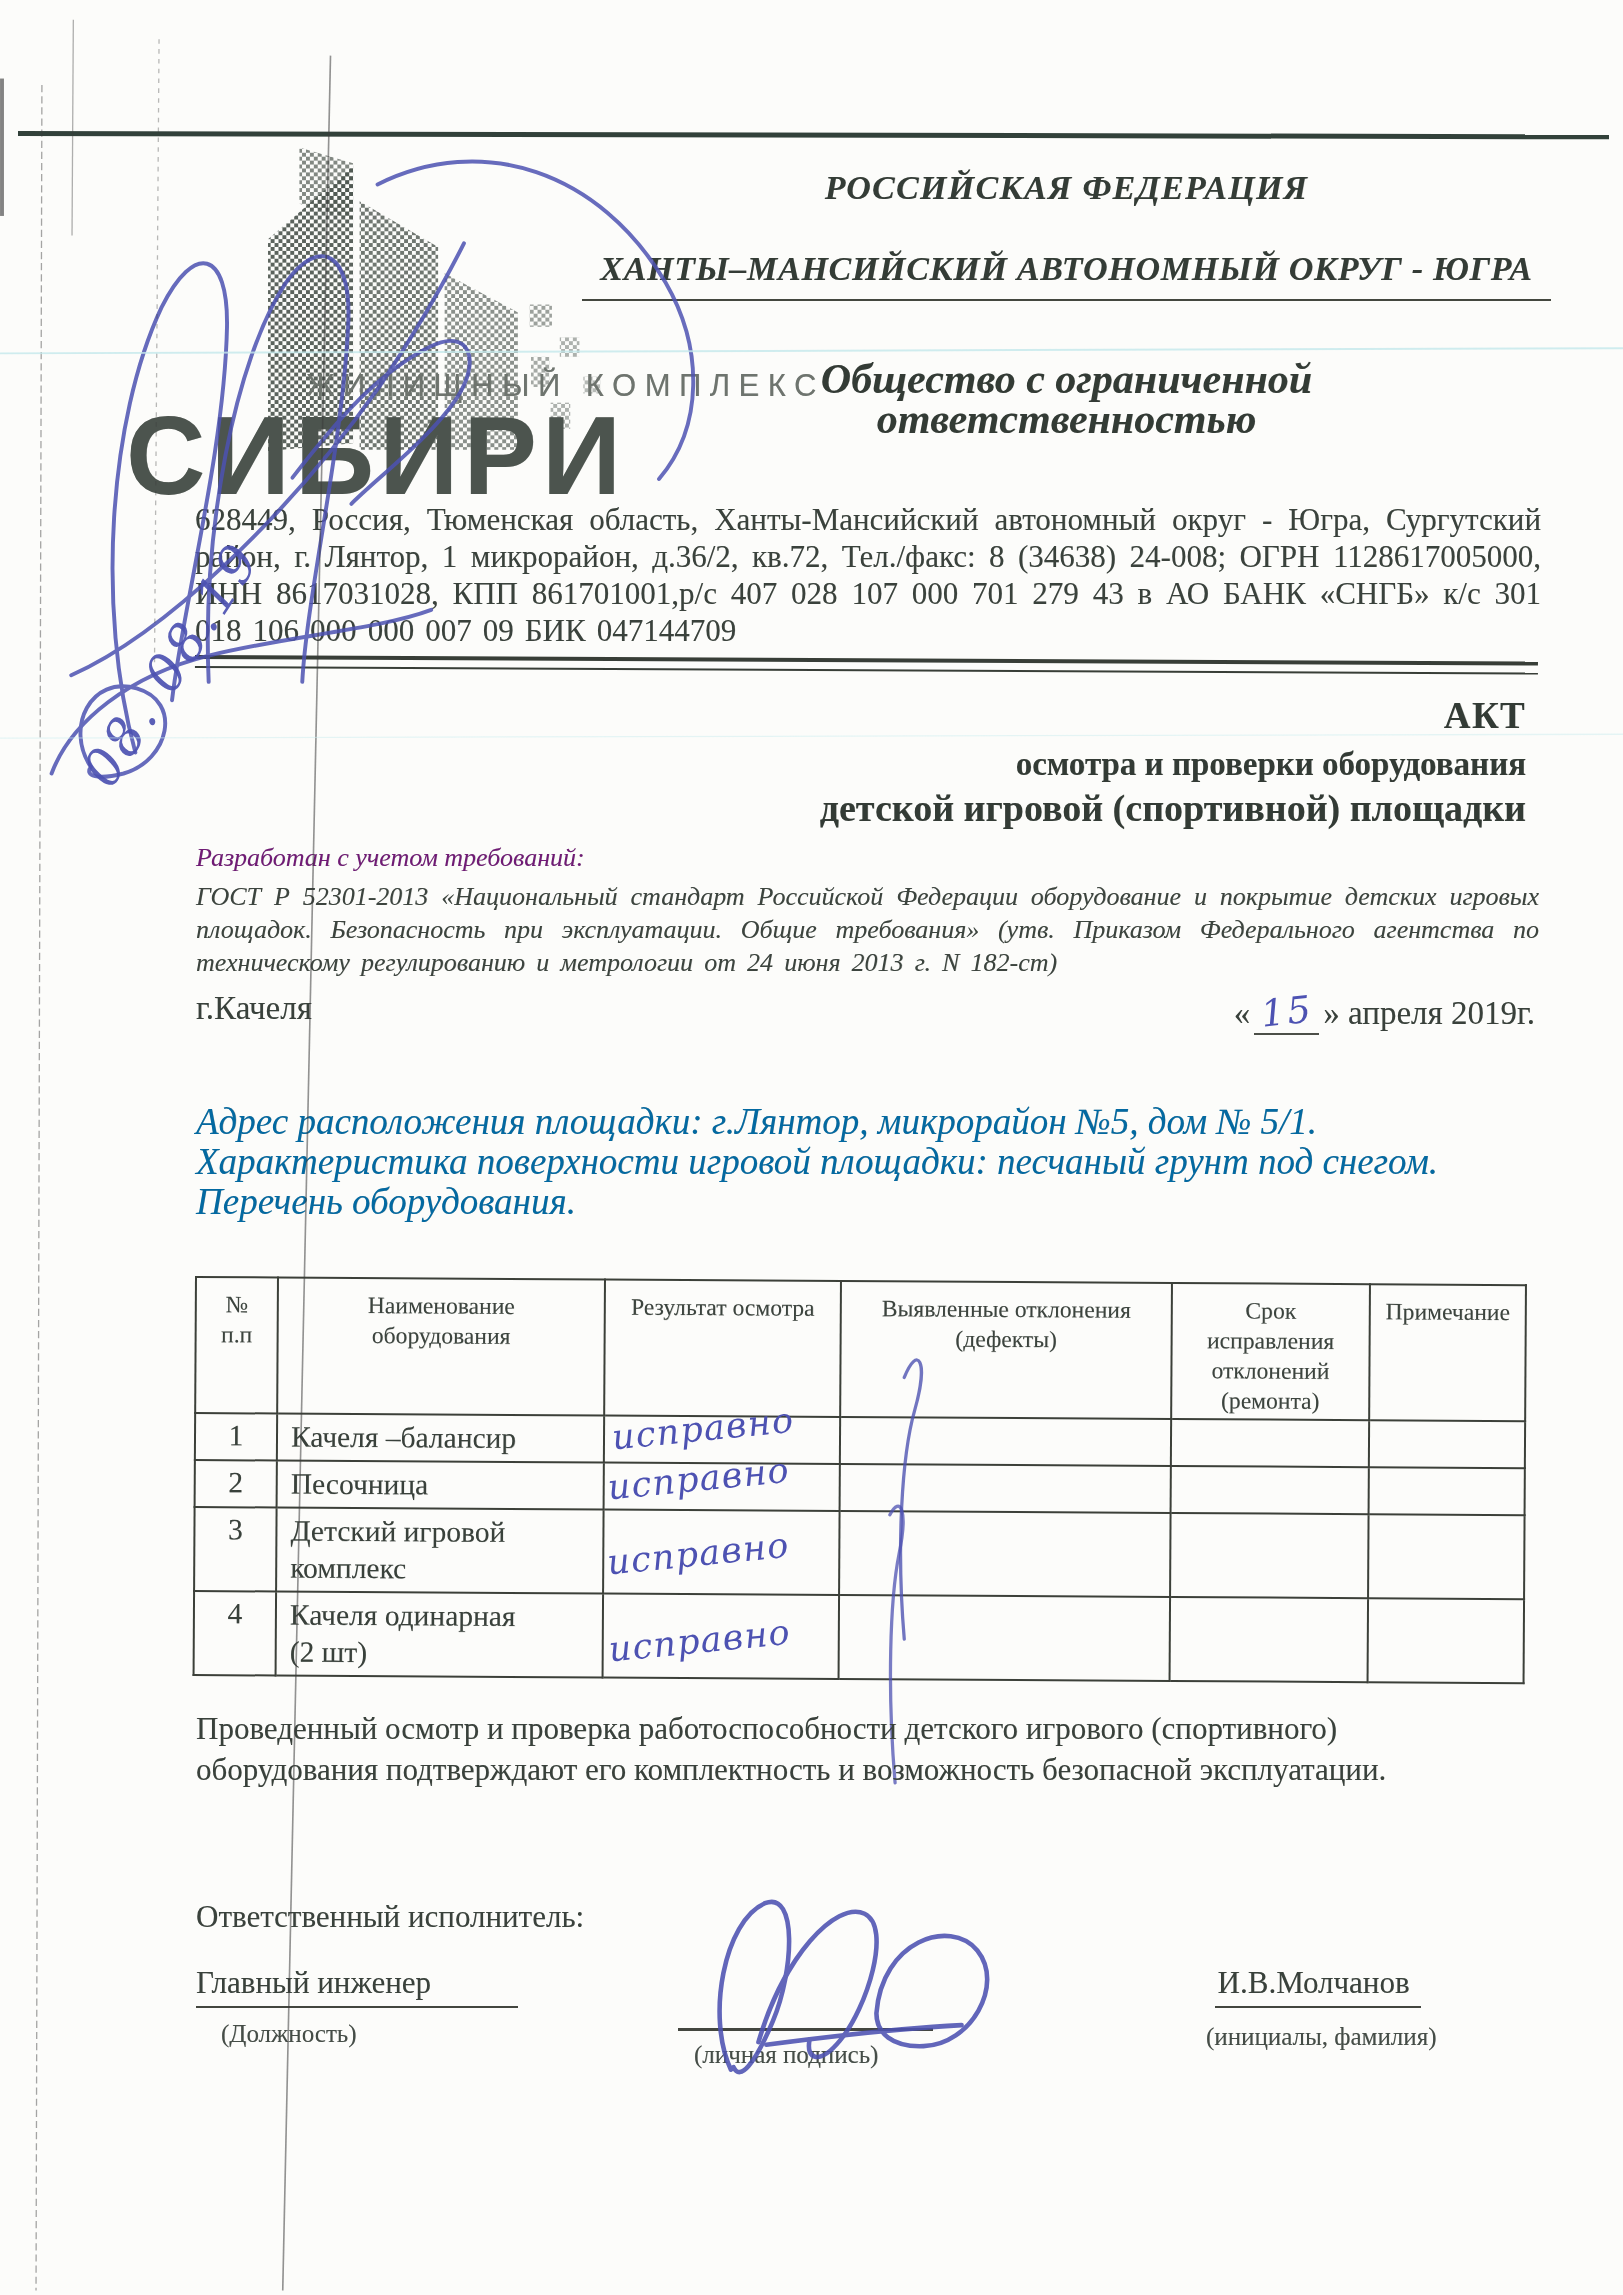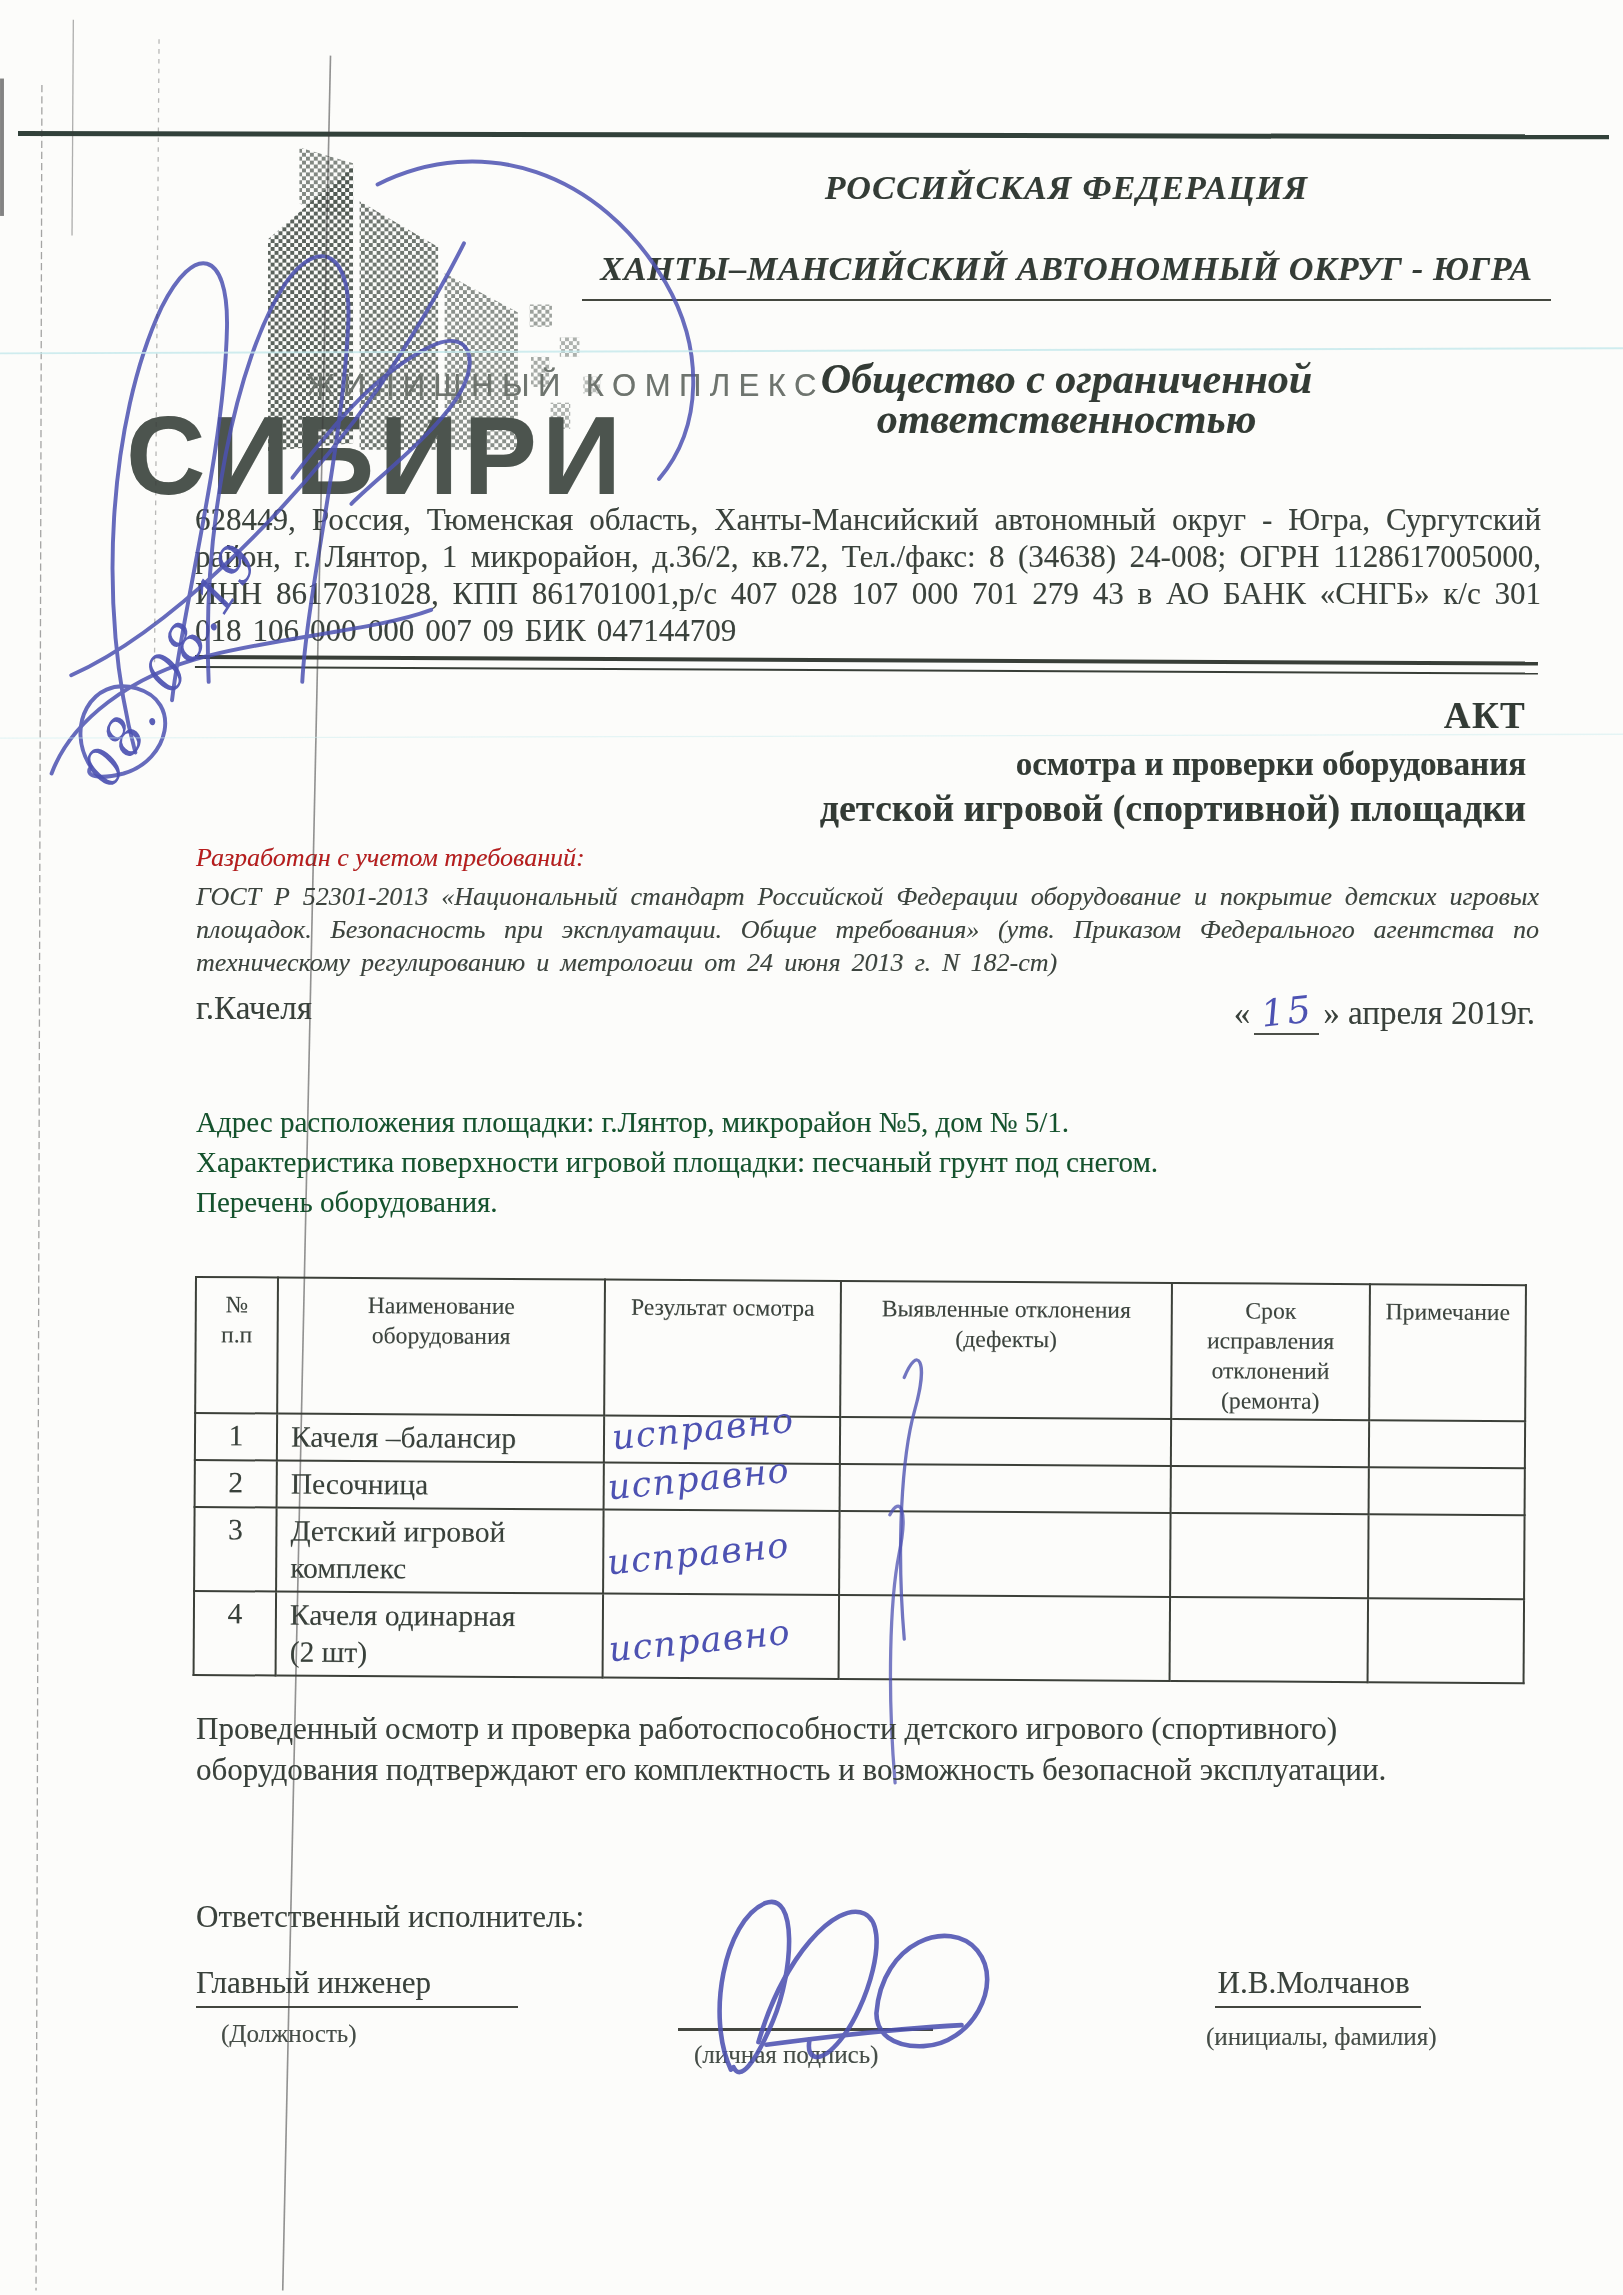--- a/index.html
+++ b/index.html
@@ -26,31 +26,31 @@
 
   .company-address{left:195px;top:501px;width:1346px;font-size:31px;line-height:37px;text-align:justify;word-spacing:3.3px;color:#3a423c;}
 
   .double-rule{left:195px;top:655px;width:1343px;height:6.5px;border-top:4.6px solid #383e37;border-bottom:2.6px solid #383e37;transform:rotate(0.28deg);transform-origin:left top;}
 
   .title-block{left:196px;top:694px;width:1330px;text-align:right;font-weight:bold;color:#333b35;}
   .title-l1{font-size:37px;letter-spacing:1.3px;}
   .title-l2{font-size:33px;margin-top:9.2px;}
   .title-l3{font-size:38px;margin-top:3px;}
 
-  .basis-intro{left:196px;top:843px;font-size:26px;font-style:italic;color:#b91c1c;}
+  .basis-intro{left:196px;top:843px;font-size:26px;font-style:italic;color:#701a75;}
   .basis-text{left:196px;top:880px;width:1343px;font-size:26px;line-height:33px;font-style:italic;text-align:justify;word-spacing:4.6px;color:#3c443e;}
 
   .meta-row{left:196px;top:990px;width:1339px;font-size:33px;color:#39413b;}
   .meta-city{float:left;}
   .meta-date{float:right;}
   .day-box{display:inline-block;border-bottom:2.6px solid #4c4f48;padding:0 6.5px;margin:0 3.9px;}
   .hand{font-family:"DejaVu Serif","Liberation Serif",serif;font-style:italic;color:#4d52b2;}
   .day-box .hand{font-size:37px;letter-spacing:2.6px;display:inline-block;transform:rotate(-6deg);}
 
-  .body-lines{left:196px;top:1102px;width:1343px;font-size:29px;line-height:40px;color:#14532d;}
+  .body-lines{left:196px;top:1102px;width:1343px;font-size:37px;line-height:40px;color:#0369a1;font-style:italic;}
 
   
   .eq-table{left:195px;top:1276px;transform:rotate(0.35deg);transform-origin:left top;}
   table{border-collapse:collapse;table-layout:fixed;width:1329px;background:transparent;}
   th,td{border:2px solid #3c4039;padding:3.9px 6.5px;vertical-align:top;overflow:visible;}
   th{font-weight:normal;font-size:23.6px;line-height:30px;text-align:center;white-space:pre-line;color:#3c443e;padding-top:10.5px;}
   td{font-size:29.5px;line-height:37px;color:#39413b;}
   td.c-num{text-align:center;padding-top:2.6px;}
   td.c-name{white-space:pre-line;padding-left:13px;}
   td.c-result{position:relative;}

